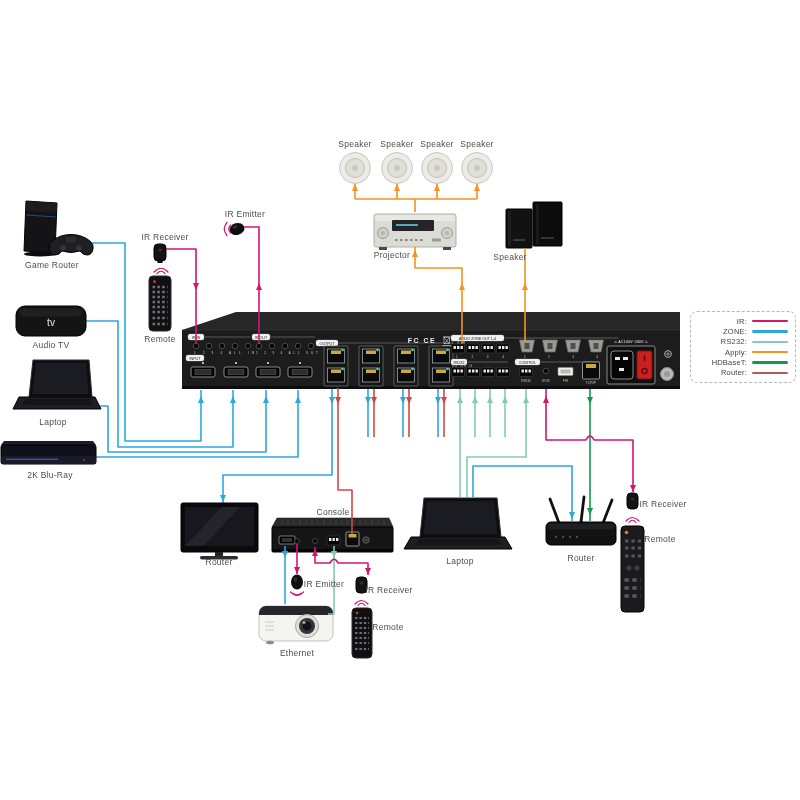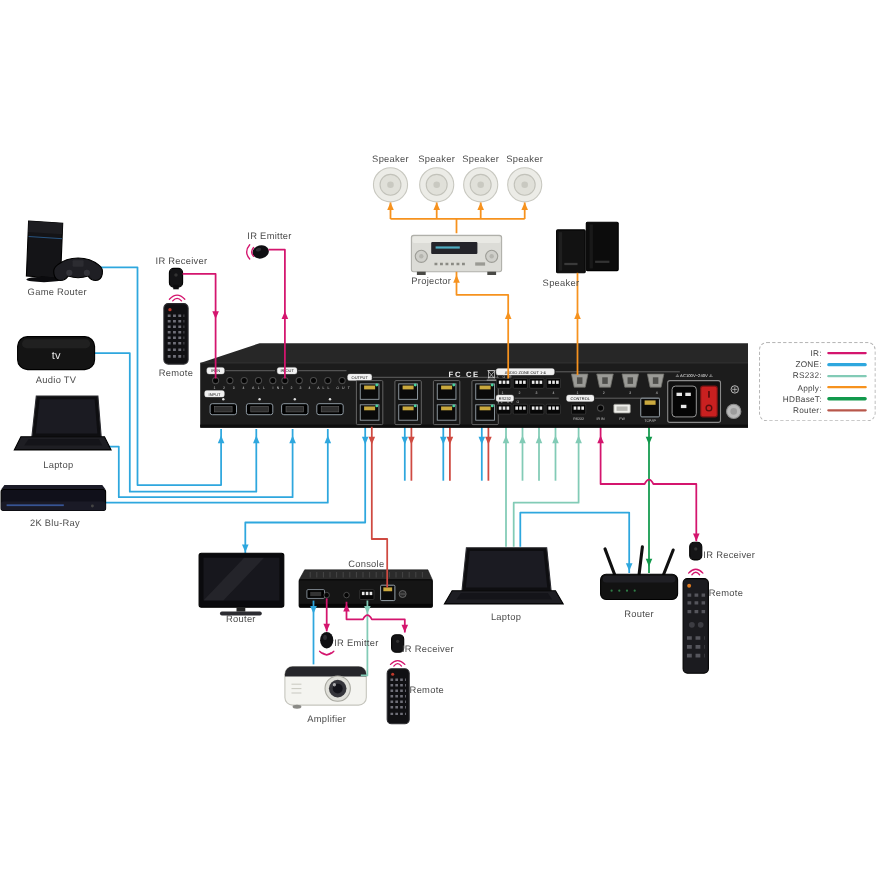--- a/index.html
+++ b/index.html
@@ -536,21 +536,21 @@
 <div class="lbl" style="left:52px;top:260px">Game Router</div>
 <div class="lbl" style="left:245px;top:209px">IR Emitter</div>
 <div class="lbl" style="left:165px;top:232px">IR Receiver</div>
 <div class="lbl" style="left:160px;top:334px">Remote</div>
 <div class="lbl" style="left:51px;top:340px">Audio TV</div>
 <div class="lbl" style="left:53px;top:417px">Laptop</div>
 <div class="lbl" style="left:50px;top:470px">2K Blu-Ray</div>
 <div class="lbl" style="left:219px;top:557px">Router</div>
 <div class="lbl" style="left:333px;top:507px">Console</div>
 <div class="lbl" style="left:324px;top:579px">IR Emitter</div>
-<div class="lbl" style="left:297px;top:648px">Amplifier</div>
+<div class="lbl" style="left:297px;top:648px">Ethernet</div>
 <div class="lbl" style="left:388px;top:622px">Remote</div>
 <div class="lbl" style="left:389px;top:585px">IR Receiver</div>
 <div class="lbl" style="left:460px;top:556px">Laptop</div>
 <div class="lbl" style="left:581px;top:553px">Router</div>
 <div class="lbl" style="left:663px;top:499px">IR Receiver</div>
 <div class="lbl" style="left:660px;top:534px">Remote</div>
 
 <div id="legend">
   <div class="lrow">
     <span class="ltxt">IR:</span>

